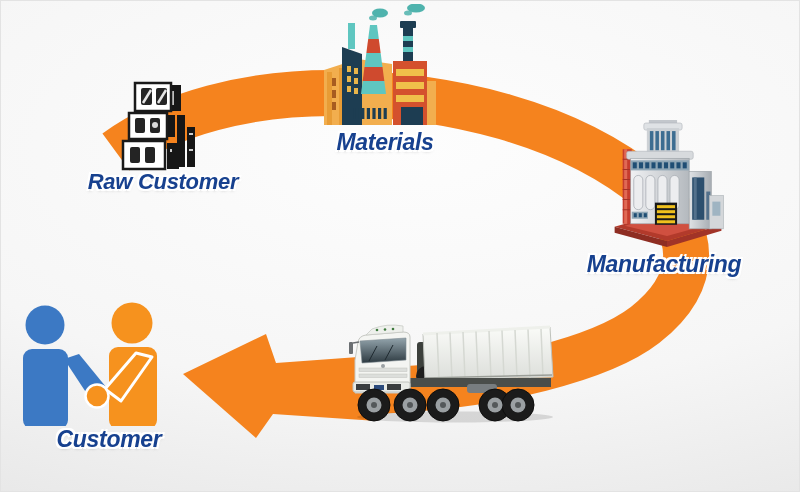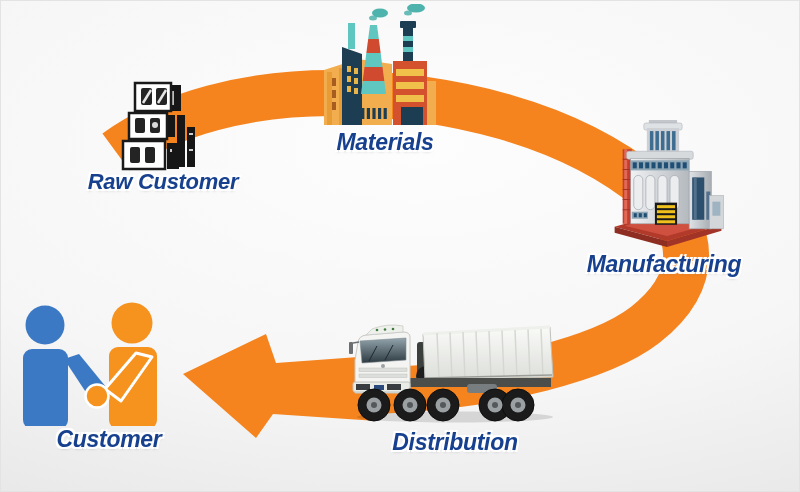--- a/index.html
+++ b/index.html
@@ -259,16 +259,15 @@
       <circle cx="124" cy="21" r="20.5" fill="#f6921e"></circle>
       <rect x="101" y="45" width="48" height="82" rx="9" fill="#f6921e"></rect>
       <polygon points="144,55 128,51 97,87 113,99" fill="#f6921e" stroke="#ffffff" stroke-width="3" stroke-linejoin="round"></polygon>
       <circle cx="89" cy="94" r="11.5" fill="#f6921e" stroke="#ffffff" stroke-width="2.5"></circle>
     </svg>
   </div>
 
   <span class="node-label label-raw">Raw Customer</span>
   <span class="node-label label-supplier">Materials</span>
   <span class="node-label label-mfg">Manufacturing</span>
-  <span class="node-label label-dist">Distribution</span>
   <span class="node-label label-customer">Customer</span>
 
 </div>
 
 </body></html>

